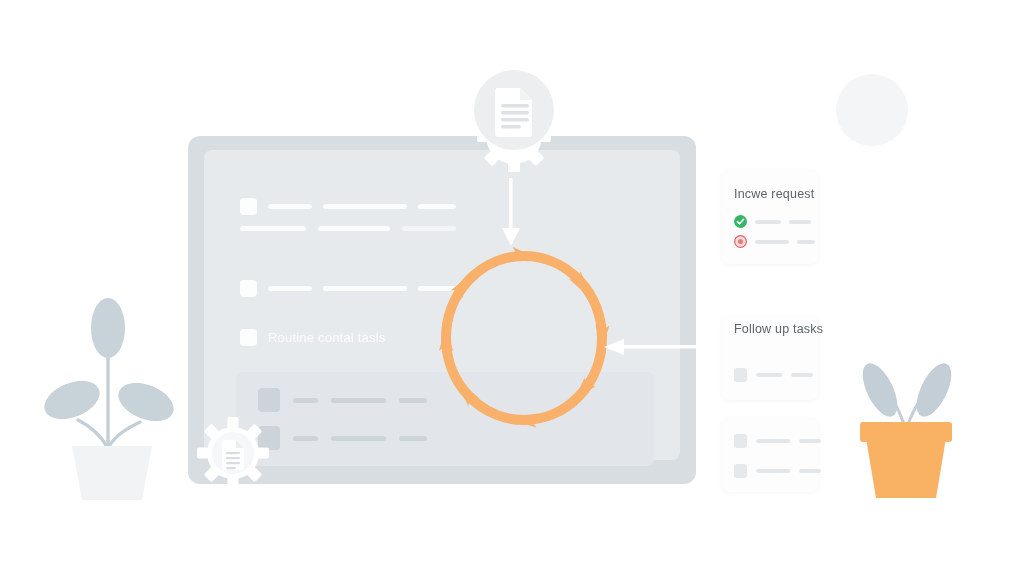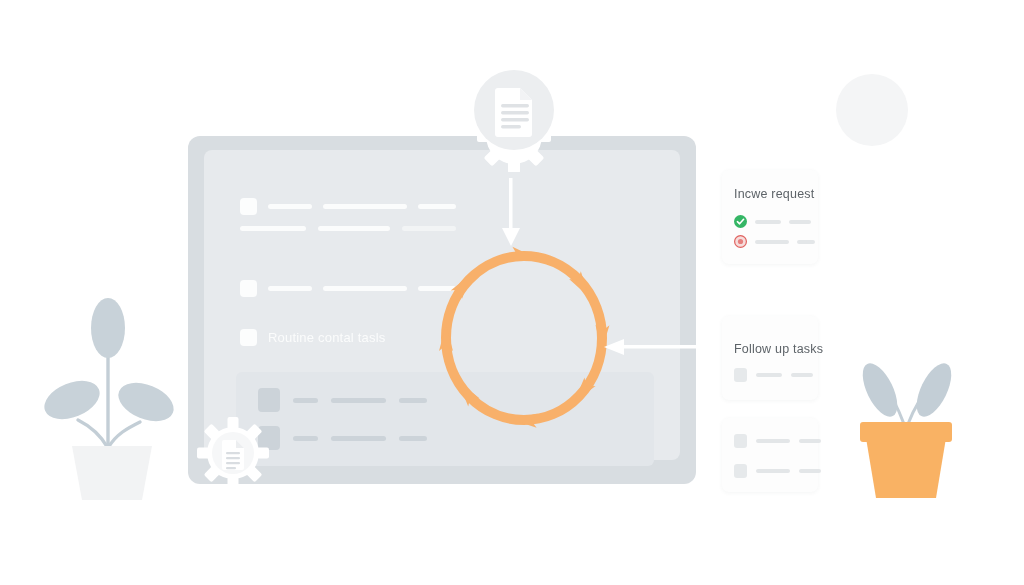--- a/index.html
+++ b/index.html
@@ -91,21 +91,21 @@
   .c1-r2{position:absolute;left:12px;top:65px;display:flex;align-items:center;gap:8px;}
   .status-dot{width:13px;height:13px;border-radius:50%;flex:none;position:relative;}
   .status-dot svg{position:absolute;left:0;top:0;}
   .cl{height:4px;border-radius:2px;background:#e3e6e8;}
   .cl.a{width:26px;}
   .cl.b{width:22px;}
   .cl.c{width:34px;}
   .cl.d{width:18px;}
 
   .card2{left:722px;top:316px;width:96px;height:84px;}
-  .c2-title{left:12px;top:26px;text-align:center;}
+  .c2-title{left:12px;top:6px;text-align:center;}
   .c2-r1{position:absolute;left:12px;top:52px;display:flex;align-items:center;gap:9px;}
   .sq{width:13px;height:14px;border-radius:3px;background:#e6e9eb;flex:none;}
 
   .card3{left:722px;top:418px;width:96px;height:74px;}
   .c3-r1{position:absolute;left:12px;top:16px;display:flex;align-items:center;gap:9px;}
   .c3-r2{position:absolute;left:12px;top:46px;display:flex;align-items:center;gap:9px;}
 
   
   .plant-left{position:absolute;left:44px;top:288px;width:136px;height:214px;}
   .plant-right{position:absolute;left:846px;top:352px;width:120px;height:148px;}

